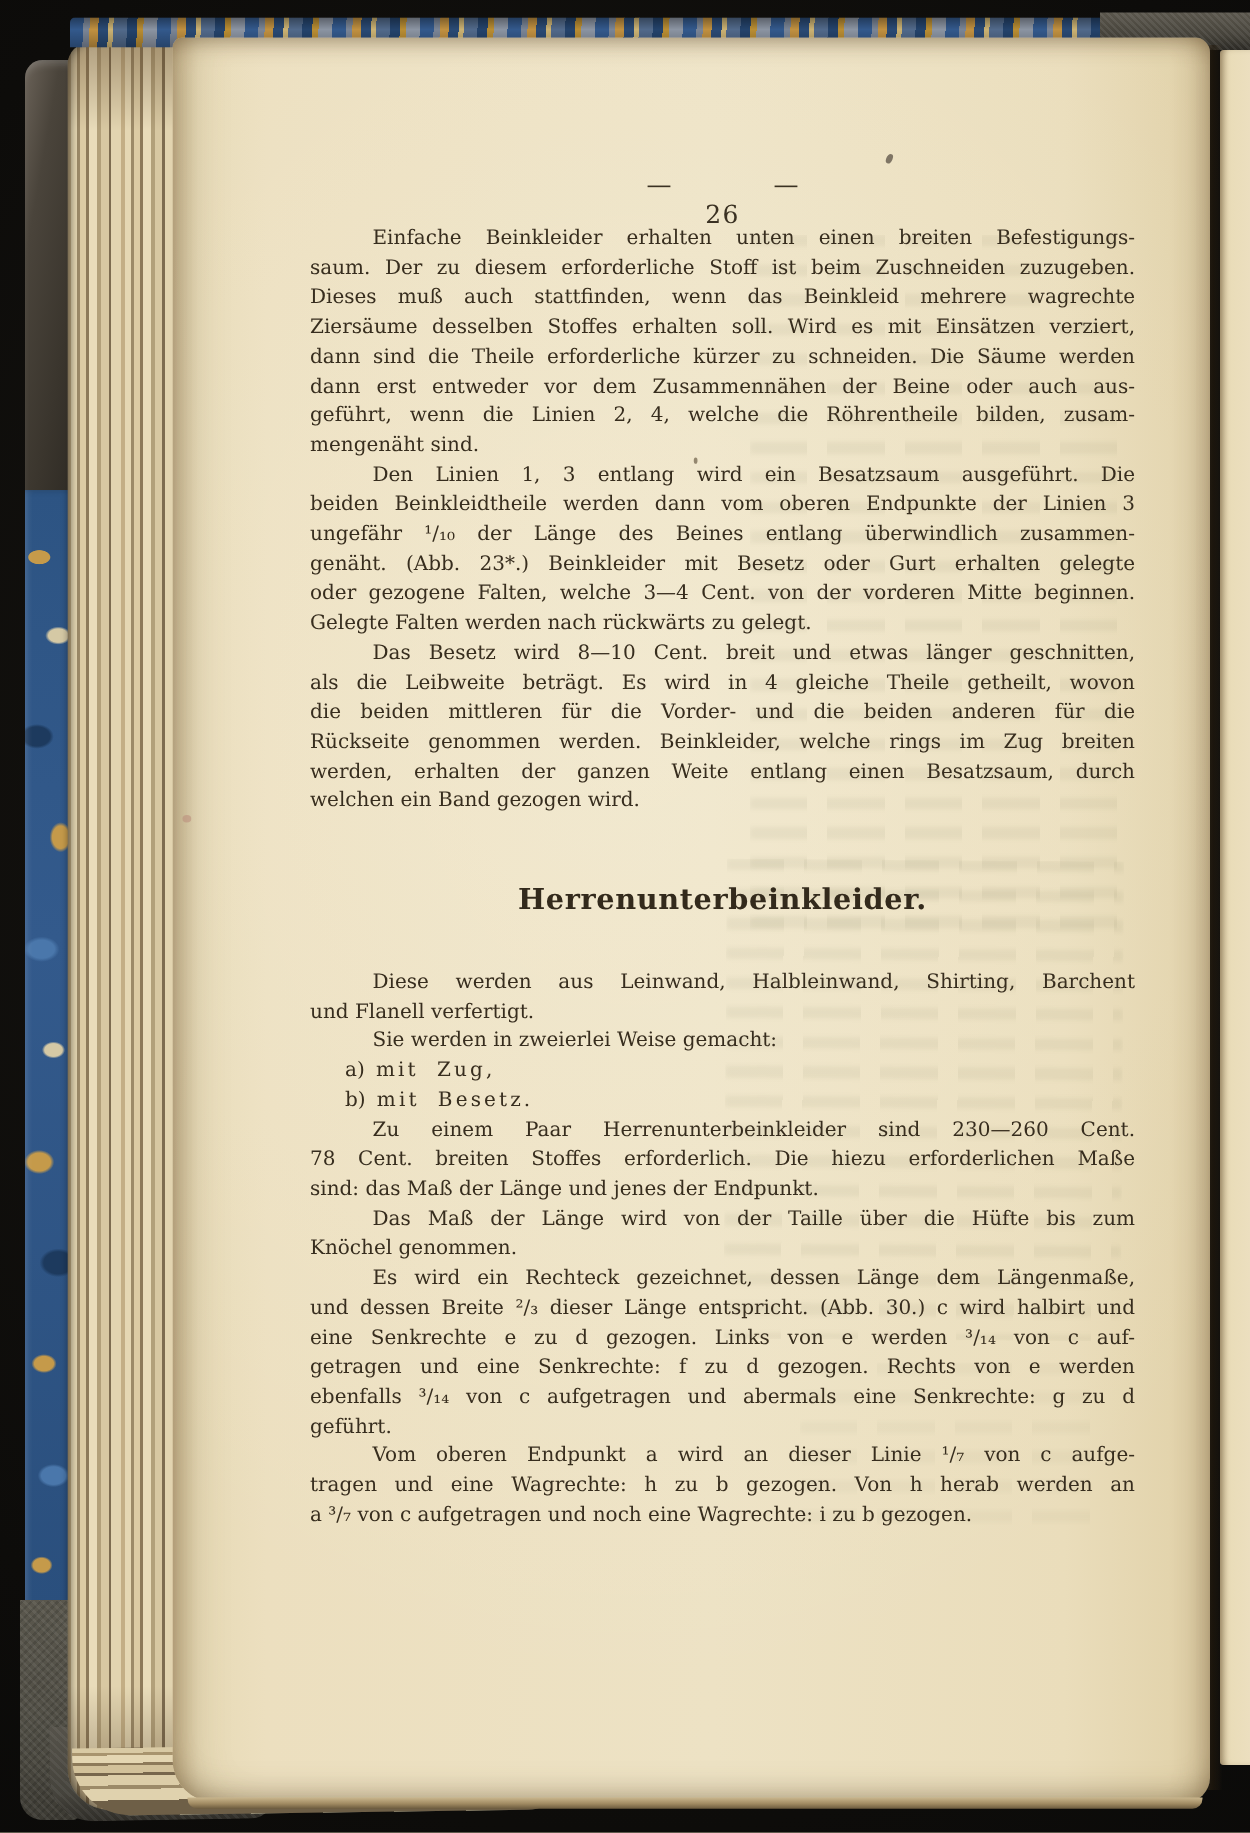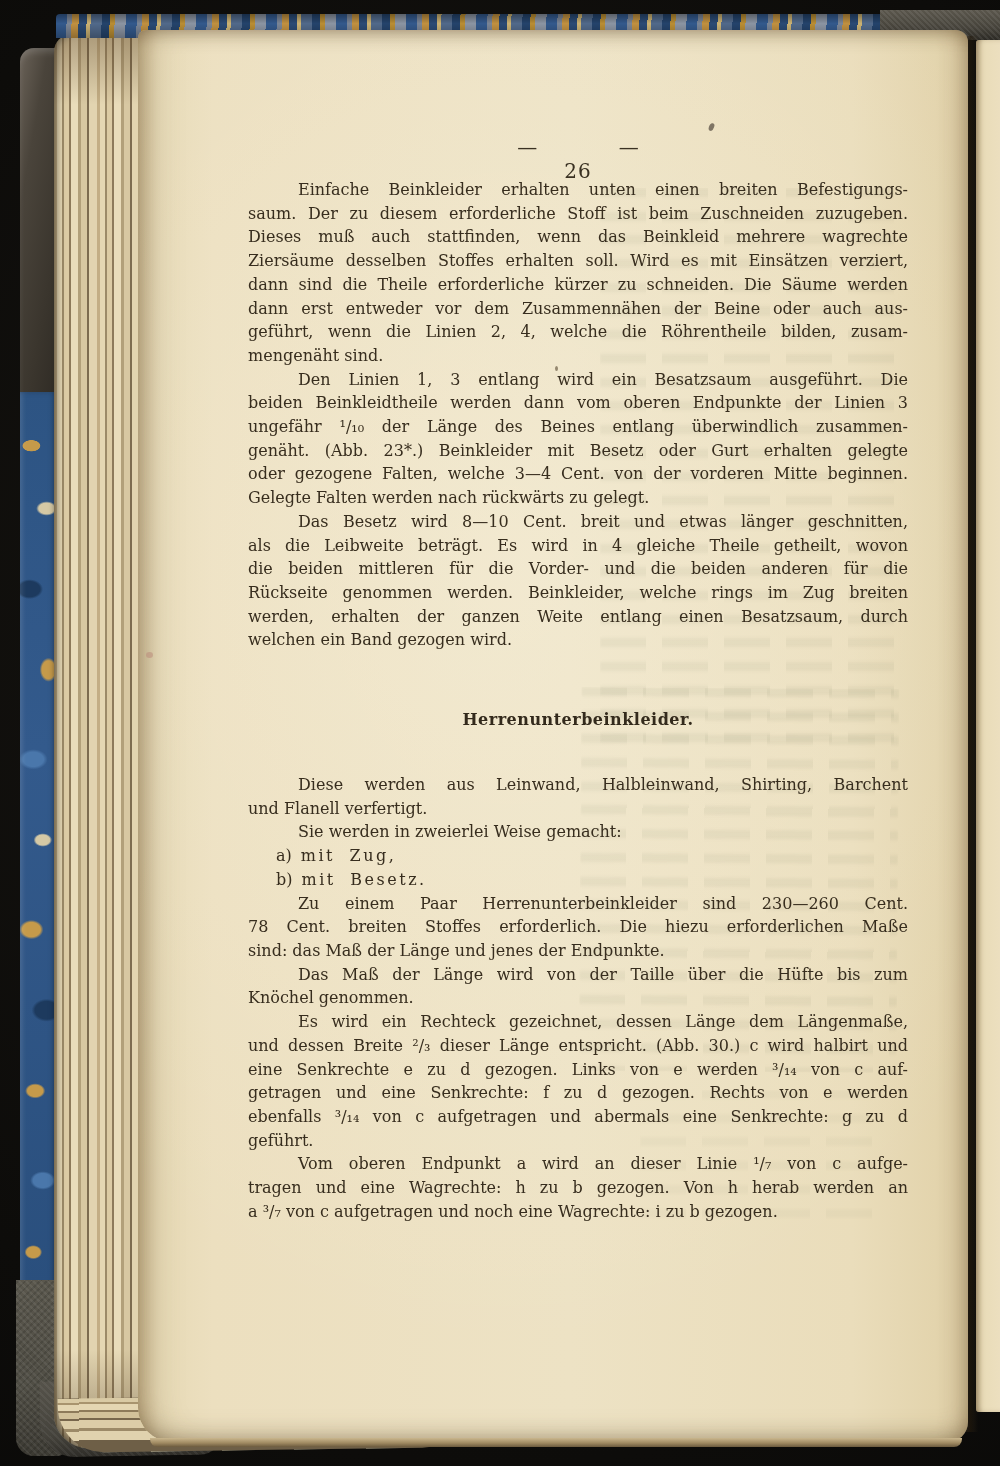--- a/index.html
+++ b/index.html
@@ -116,21 +116,21 @@
   .text-flow{position:absolute;left:110px;top:148px;width:660px;
     color:#372d1e;font-size:16px;line-height:23.7px;}
   .para{margin:0;}
   .line{text-align:justify;text-align-last:justify;white-space:normal;}
   .line.first{text-indent:50px;}
   .line.last{text-align-last:left;}
   .line.list-item{text-align-last:left;padding-left:28px;}
   .li-label{margin-right:9px;}
   .li-text{letter-spacing:2.5px;word-spacing:7px;}
   .heading{margin:51px 0 36px 0;text-align:left;text-align-last:center;
-    font-weight:bold;font-size:16px;line-height:34px;letter-spacing:.5px;color:#332a1c;}
+    font-weight:bold;font-size:23px;line-height:34px;letter-spacing:.5px;color:#332a1c;}
 </style>
 </head>
 <body>
 
 <div class="abs backdrop"></div>
 
 <div class="abs cover-leather-top"></div>
 <div class="abs cover-marble"></div>
 <div class="abs cover-cloth-bottom"></div>
 <div class="abs cloth-bottom-run"></div>
@@ -185,21 +185,21 @@
         <div class="line last">und Flanell verfertigt.</div>
       </div>
       <div class="para">
         <div class="line first last">Sie werden in zweierlei Weise gemacht:</div>
       </div>
       <div class="line list-item"><span class="li-label">a)</span><span class="li-text">mit Zug,</span></div>
       <div class="line list-item"><span class="li-label">b)</span><span class="li-text">mit Besetz.</span></div>
       <div class="para">
         <div class="line first">Zu einem Paar Herrenunterbeinkleider sind 230—260 Cent.</div>
         <div class="line">78 Cent. breiten Stoffes erforderlich. Die hiezu erforderlichen Maße</div>
-        <div class="line last">sind: das Maß der Länge und jenes der Endpunkte.</div>
+        <div class="line last">sind: das Maß der Länge und jenes der Endpunkt.</div>
       </div>
       <div class="para">
         <div class="line first">Das Maß der Länge wird von der Taille über die Hüfte bis zum</div>
         <div class="line last">Knöchel genommen.</div>
       </div>
       <div class="para">
         <div class="line first">Es wird ein Rechteck gezeichnet, dessen Länge dem Längenmaße,</div>
         <div class="line">und dessen Breite ²/₃ dieser Länge entspricht. (Abb. 30.) c wird halbirt und</div>
         <div class="line">eine Senkrechte e zu d gezogen. Links von e werden ³/₁₄ von c auf-</div>
         <div class="line">getragen und eine Senkrechte: f zu d gezogen. Rechts von e werden</div>

